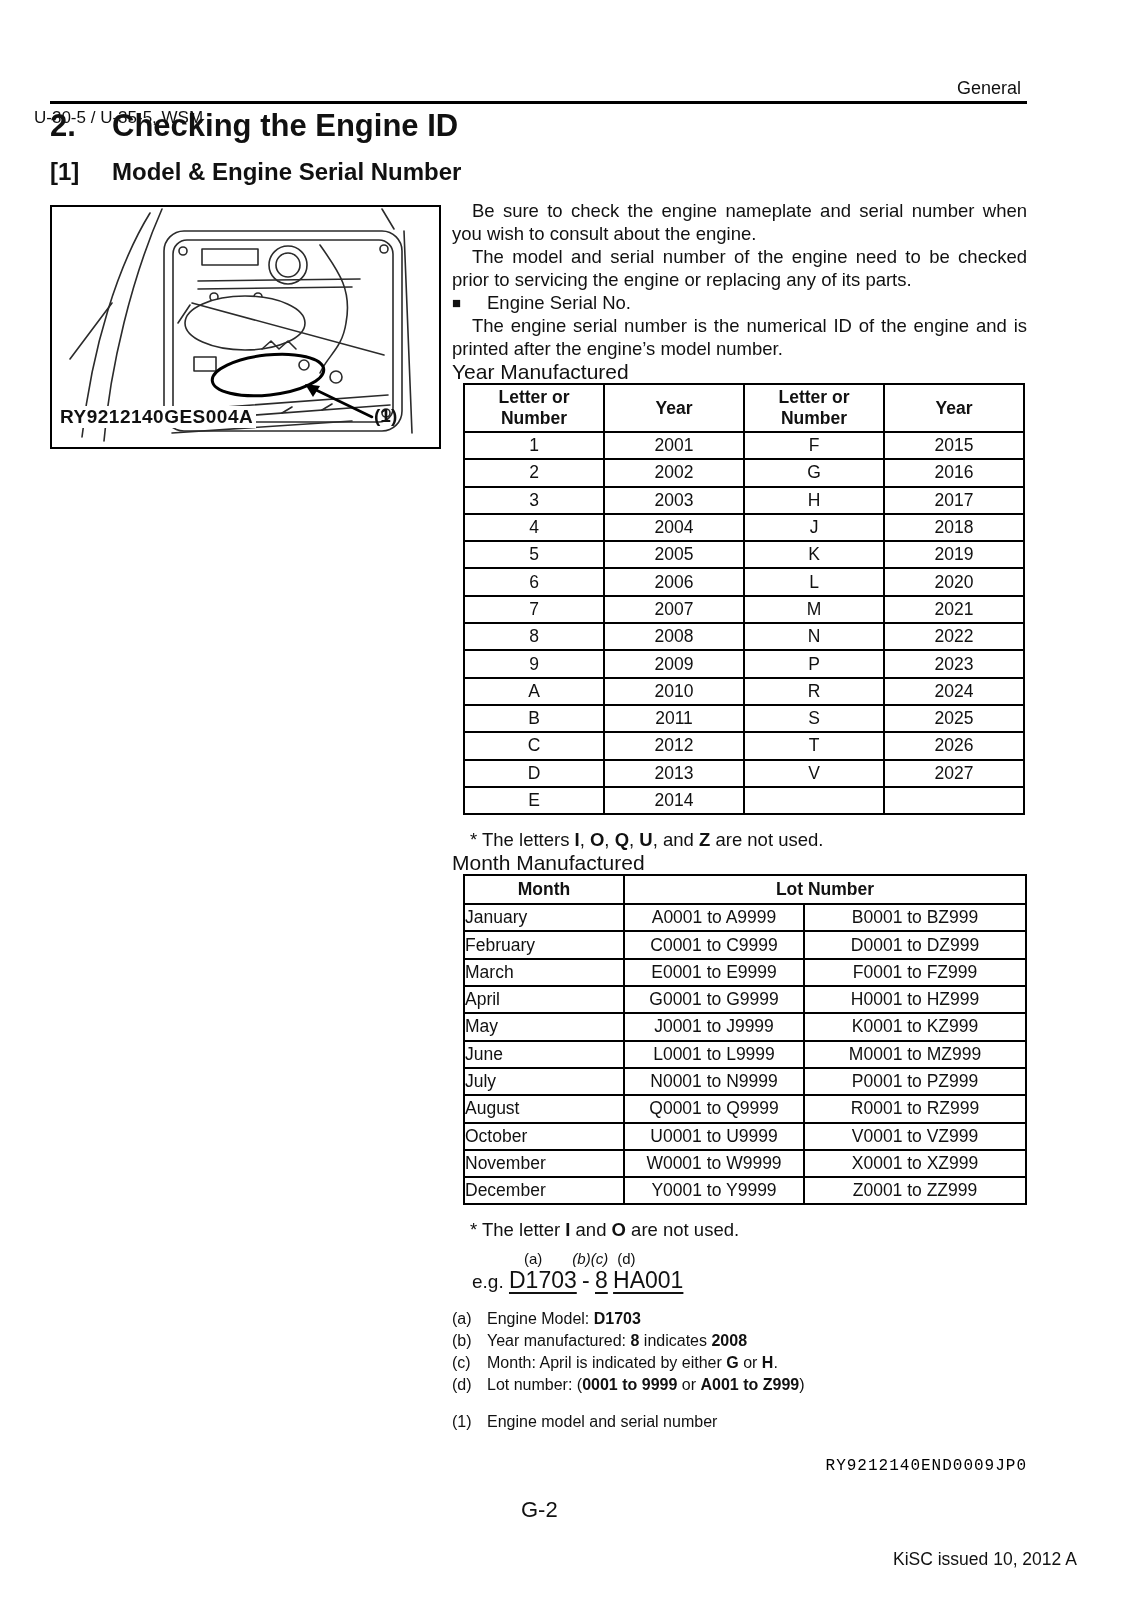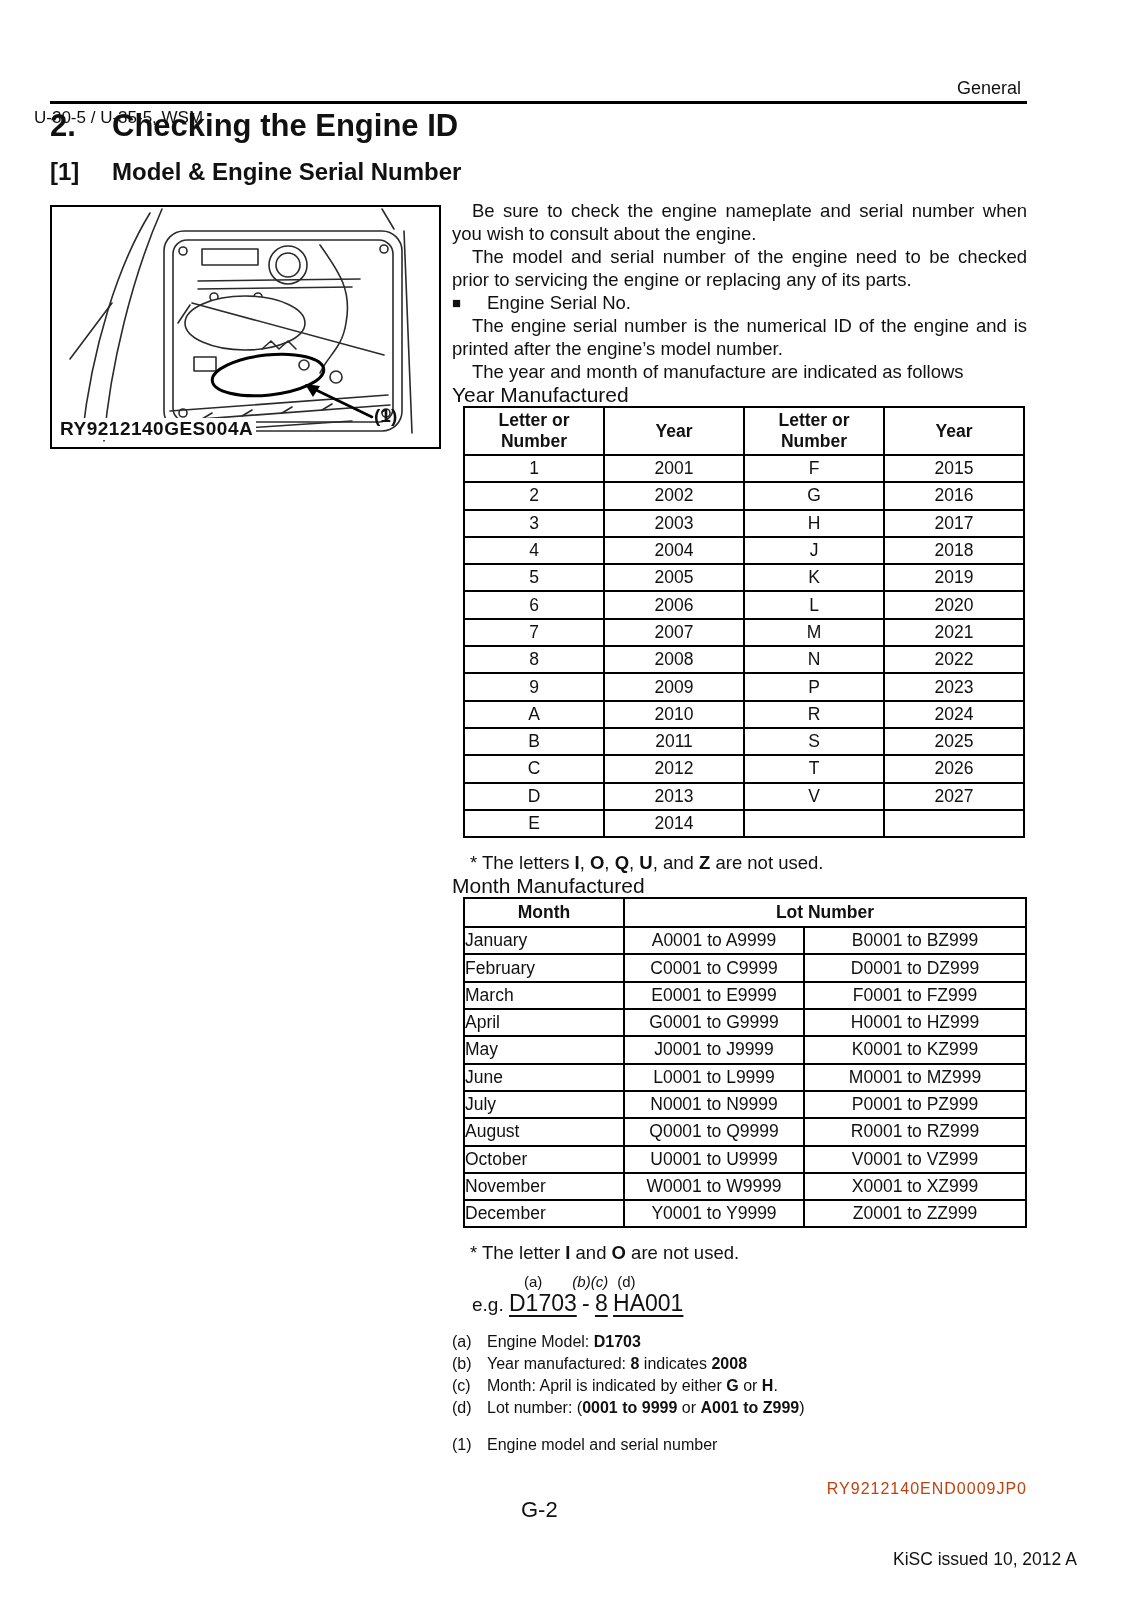--- a/index.html
+++ b/index.html
@@ -15,21 +15,21 @@
   .title .num{width:62px;}
   .subtitle{position:absolute;left:50px;top:158px;font-size:24px;font-weight:bold;display:flex;}
   .subtitle .num{width:62px;}
 
   .figure{
     position:absolute;left:50px;top:205px;width:387px;height:240px;
     border:2px solid #000;background:#fff;
   }
   .figure svg{position:absolute;left:0;top:0;}
   .fig-caption{
-    position:absolute;left:5px;bottom:7px;font-size:19px;font-weight:bold;
+    position:absolute;left:5px;bottom:19px;font-size:19px;font-weight:bold;
     background:#fff;padding:0 3px;letter-spacing:0.5px;
   }
   .fig-callout{position:absolute;left:322px;top:198px;font-size:19px;font-weight:bold;}
 
   .rightcol{position:absolute;left:452px;top:199px;width:575px;}
   .rightcol p{margin:0;font-size:18.5px;line-height:23px;text-align:justify;}
   .rightcol p.ind{text-indent:20px;}
   .bullet-row{display:flex;font-size:18.5px;line-height:23px;}
   .bullet-row .sq{width:35px;font-size:15px;}
   .tbl-heading{font-size:21px;line-height:22px;margin-top:1px;}
@@ -58,22 +58,22 @@
   .ex-line{font-size:19px;line-height:27px;}
   .ex-line .big{font-size:23px;}
 
   .legend{margin-top:13px;}
   .legend-item{display:flex;font-size:16px;line-height:22px;}
   .legend-item .lab{width:35px;flex:none;}
   .callout-legend{display:flex;font-size:16px;line-height:22px;margin-top:15px;}
   .callout-legend .lab{width:35px;flex:none;}
 
   .refcode{
-    margin-top:24px;text-align:right;font-family:Liberation Sans, sans-serif;
-    font-size:16px;color:#c2410c;letter-spacing:1px;
+    margin-top:24px;text-align:right;font-family:Liberation Mono, monospace;
+    font-size:16px;color:#000000;letter-spacing:1px;
   }
   .pageno{position:absolute;left:521px;top:1497px;font-size:22px;}
   .footer{position:absolute;left:893px;top:1549px;font-size:17.5px;}
 </style>
 </head>
 <body>
 
 <div class="page">
 
   <div class="hdr-left">U-30-5 / U-35-5, WSM</div>
@@ -139,21 +139,20 @@
   </div>
 
   <div class="rightcol">
     <p class="ind">Be sure to check the engine nameplate and serial number when you wish to consult about the engine.</p>
     <p class="ind">The model and serial number of the engine need to be checked prior to servicing the engine or replacing any of its parts.</p>
     <div class="bullet-row">
       <span class="sq">■</span>
       <span>Engine Serial No.</span>
     </div>
     <p class="ind">The engine serial number is the numerical ID of the engine and is printed after the engine’s model number.</p>
-    <p class="ind">The year and month of manufacture are indicated as follows</p>
 
     <div class="tbl-heading">Year Manufactured</div>
     <table class="year-table">
       <colgroup>
           <col>
           <col>
           <col>
           <col>
         </colgroup>
       <thead>

